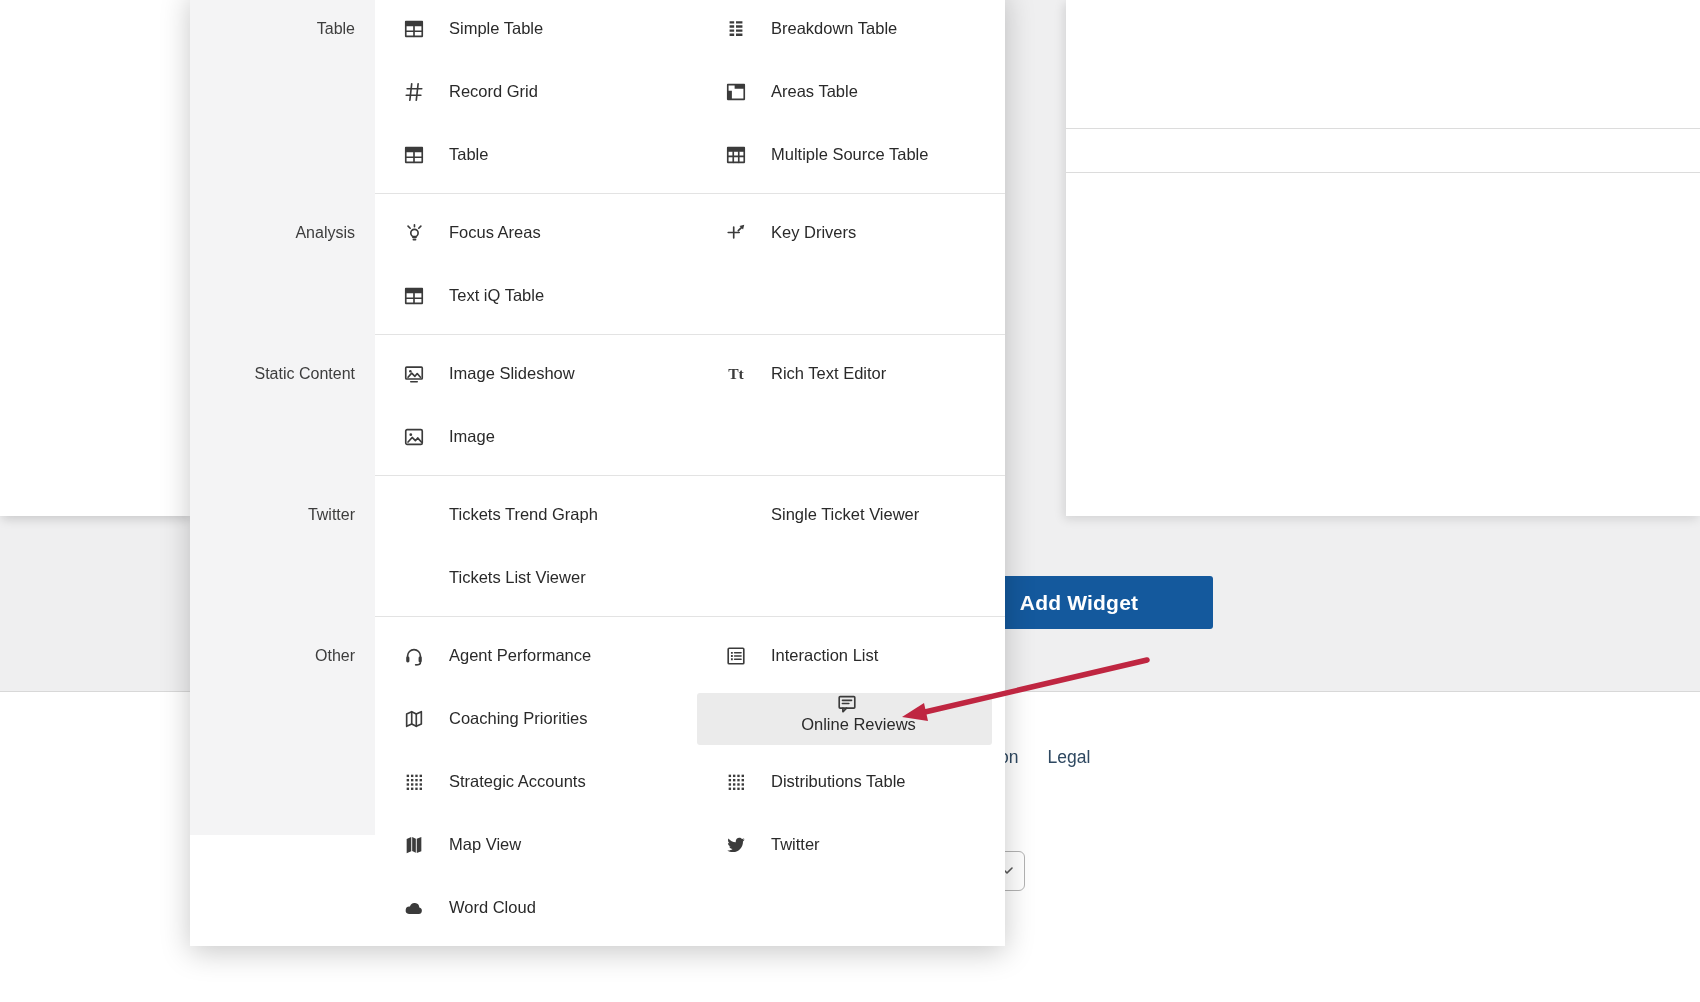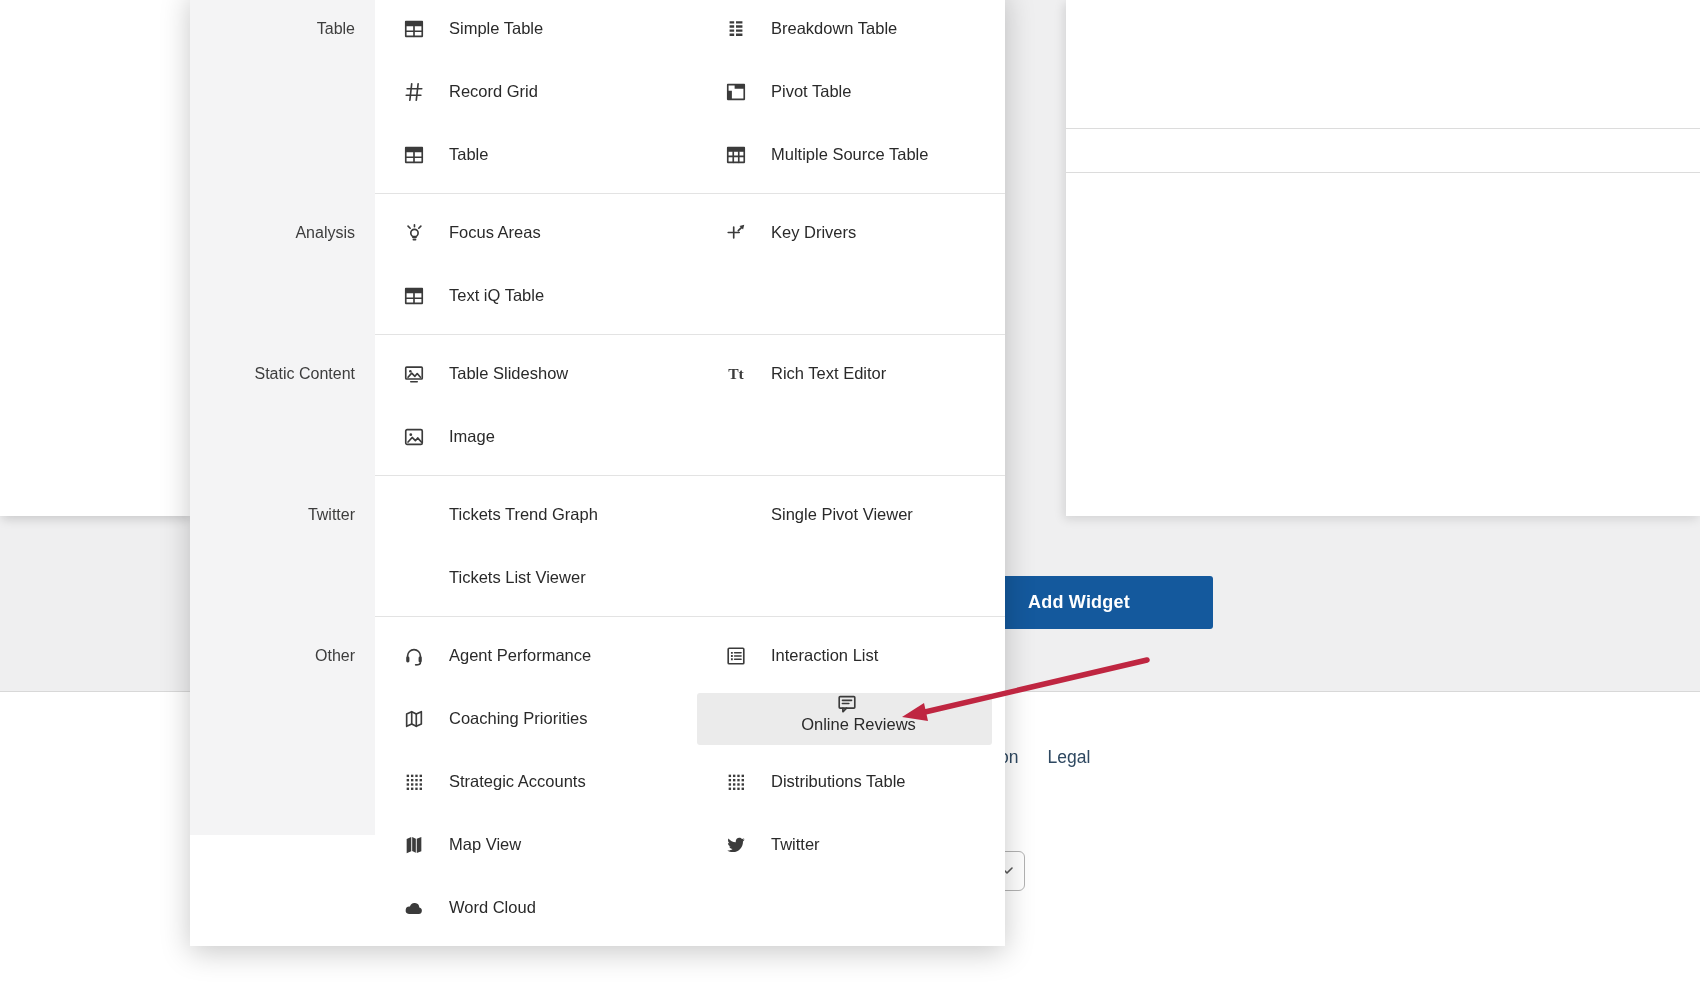--- a/index.html
+++ b/index.html
@@ -16,21 +16,21 @@
   
   .footer-area{position:absolute;left:0;top:691px;width:1700px;height:311px;background:#ffffff;border-top:1px solid #d8d8d8;}
   .footer-links{position:absolute;left:999px;top:747px;display:flex;gap:29px;font-size:17.5px;z-index:1;}
   .footer-link{cursor:pointer;white-space:nowrap;}
   .lang-select{position:absolute;left:935px;top:851px;width:90px;height:40px;background:#fff;border:1px solid #b3b3b3;
                border-radius:6px;z-index:2;cursor:pointer;box-sizing:border-box;}
   .chev{position:absolute;right:11px;top:50%;transform:translateY(-50%);line-height:0;}
 
   
   .add-widget{position:absolute;left:945px;top:576px;width:268px;height:53px;border:none;border-radius:3px;
-              color:#fff;font-size:18px;font-weight:700;font-family:inherit;letter-spacing:.2px;cursor:pointer;z-index:2;}
+              color:#fff;font-size:21px;font-weight:700;font-family:inherit;letter-spacing:.2px;cursor:pointer;z-index:2;}
 
   
   .menu{position:absolute;left:190px;top:-10px;width:815px;background:#ffffff;z-index:5;
         box-shadow:0 6px 28px rgba(0,0,0,.22);}
   .label-strip{position:absolute;left:0;top:0;width:185px;height:845px;background:#f4f4f5;}
   #menu-sections{position:relative;}
   .menu-section{display:flex;}
   .cat-label{width:185px;box-sizing:border-box;padding:29px 20px 0 0;text-align:right;
              font-size:16px;line-height:19px;color:#3d3d3d;flex:none;}
   .items{width:630px;box-sizing:border-box;padding:7px 0;border-bottom:1px solid #e3e3e3;
@@ -107,21 +107,21 @@
               </span>
               <span class="item-label">Record Grid</span>
             </div>
             <div class="menu-item">
               <span class="icon">
                 <svg viewBox="0 0 24 24" width="22" height="22">
                   <rect x="3" y="4" width="18" height="16" class="s"></rect>
                   <path class="f" d="M10.5 4H21v4.5H10.5zM3 10.5h4.5V20H3z"></path>
                 </svg>
               </span>
-              <span class="item-label">Pivot Table</span>
+              <span class="item-label">Areas Table</span>
             </div>
             <div class="menu-item">
               <span class="icon">
                 <svg viewBox="0 0 24 24" width="22" height="22">
                   <rect x="3" y="4" width="18" height="16" class="s"></rect>
                   <path class="f" d="M3 4h18v5H3z"></path>
                   <path class="s" d="M3 14.5h18M12 9v11"></path>
                 </svg>
               </span>
               <span class="item-label">Table</span>
@@ -175,21 +175,21 @@
           <div class="cat-label">Static Content</div>
           <div class="items">
             <div class="menu-item">
               <span class="icon">
                 <svg viewBox="0 0 24 24" width="22" height="22">
                   <rect x="3" y="4.5" width="18" height="13" rx="1" class="s"></rect>
                   <circle cx="8" cy="9" r="1.4" class="f"></circle>
                   <path class="s" d="M5.5 15.5l4-4.5 3.5 3.5 2.5-3 3.5 4M8.5 20.5h7"></path>
                 </svg>
               </span>
-              <span class="item-label">Table Slideshow</span>
+              <span class="item-label">Image Slideshow</span>
             </div>
             <div class="menu-item">
               <span class="icon">
                 <svg viewBox="0 0 24 24" width="22" height="22">
                   <text x="12" y="17.5" text-anchor="middle" font-family="Liberation Serif, DejaVu Serif, serif" font-size="17" font-weight="700" class="f">Tt</text>
                 </svg>
               </span>
               <span class="item-label">Rich Text Editor</span>
             </div>
             <div class="menu-item">
@@ -206,21 +206,21 @@
         </div>
         <div class="menu-section">
           <div class="cat-label">Twitter</div>
           <div class="items">
             <div class="menu-item">
               <span class="icon"></span>
               <span class="item-label">Tickets Trend Graph</span>
             </div>
             <div class="menu-item">
               <span class="icon"></span>
-              <span class="item-label">Single Pivot Viewer</span>
+              <span class="item-label">Single Ticket Viewer</span>
             </div>
             <div class="menu-item">
               <span class="icon"></span>
               <span class="item-label">Tickets List Viewer</span>
             </div>
           </div>
         </div>
         <div class="menu-section">
           <div class="cat-label">Other</div>
           <div class="items">

